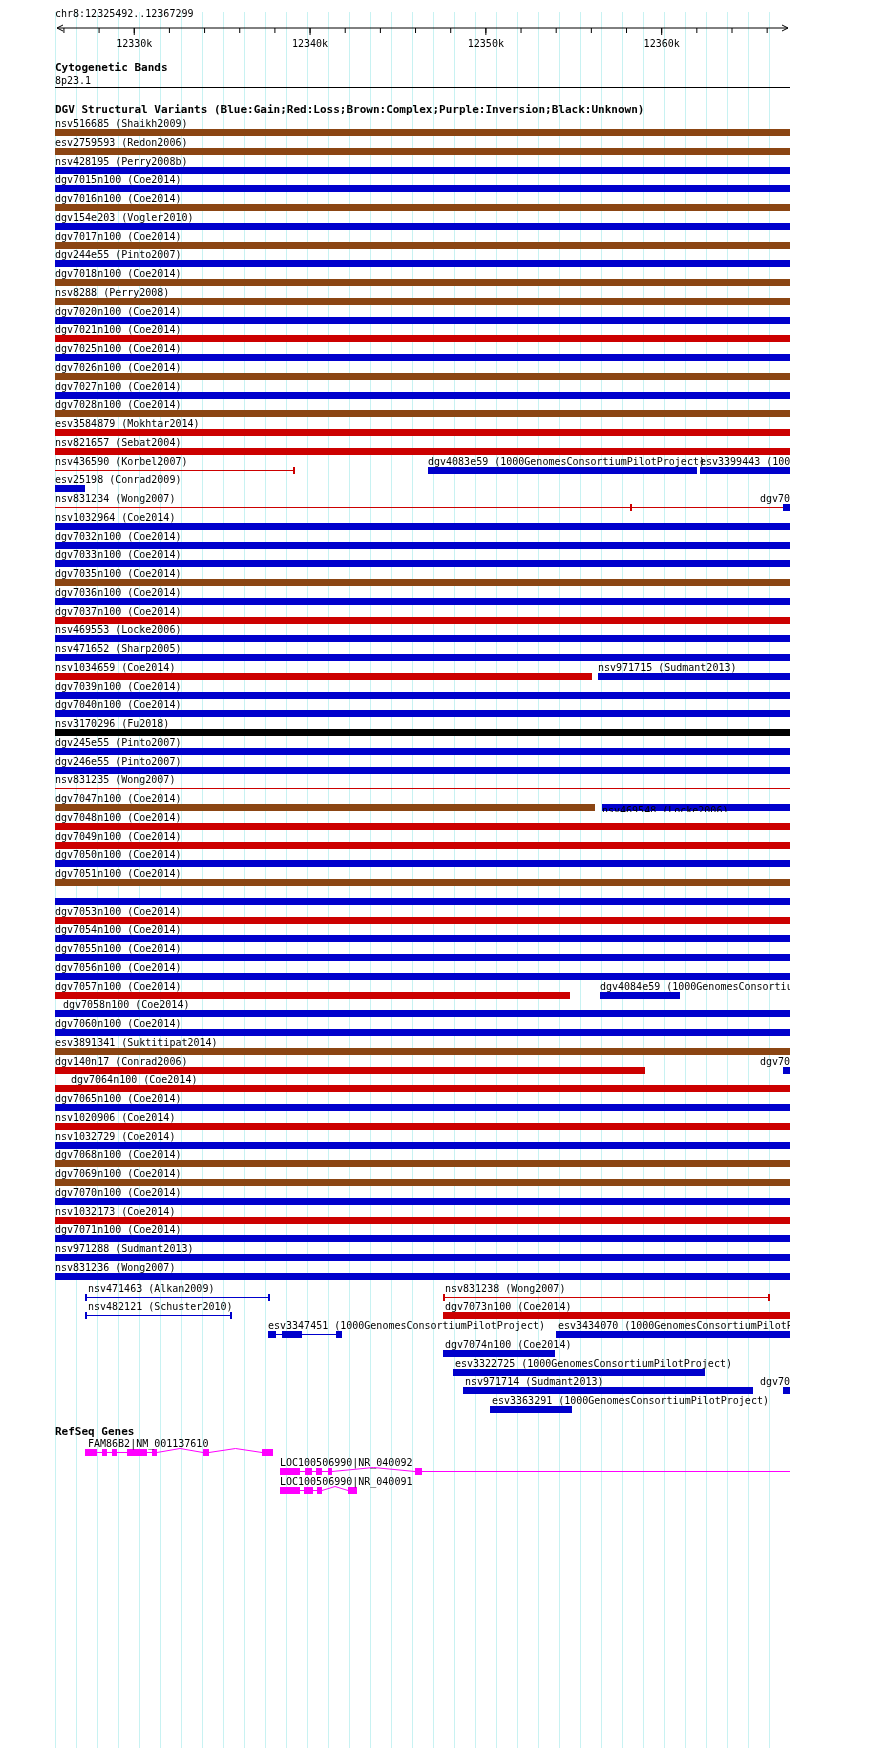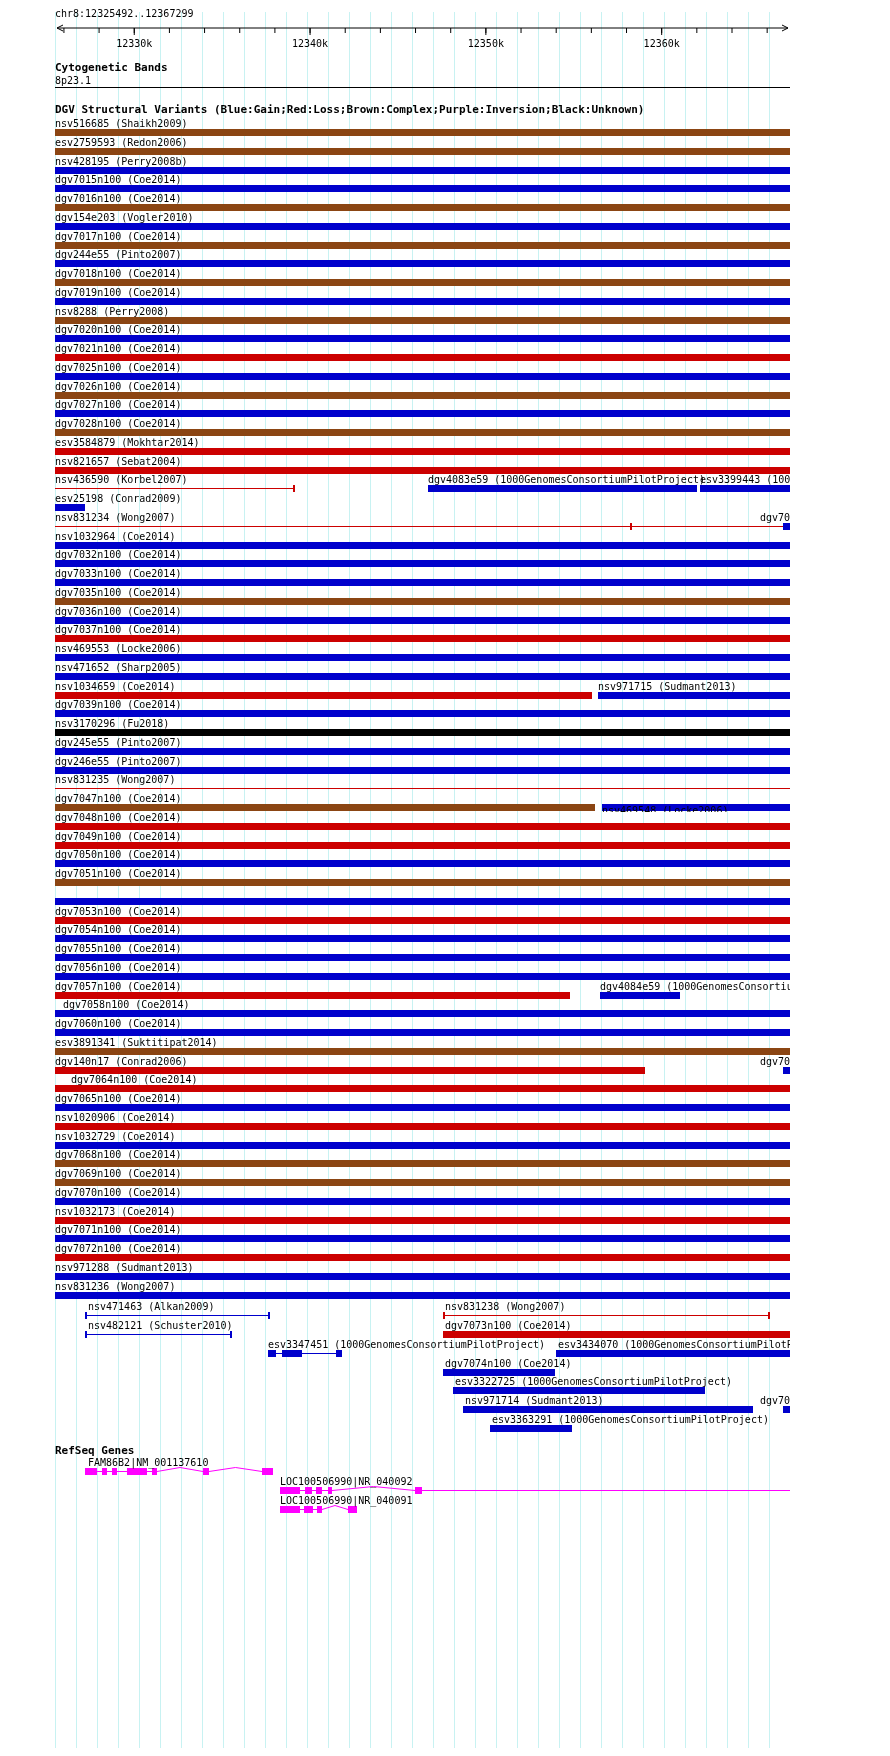--- a/index.html
+++ b/index.html
@@ -112,24 +112,20 @@
       </div>
       <div class="vrow">
         <div class="flabel" style="left: 0px;">dgv244e55 (Pinto2007)</div>
         <div class="fbar" style="left: 0px; width: 735px; background: rgb(0, 0, 204);"></div>
       </div>
       <div class="vrow">
         <div class="flabel" style="left: 0px;">dgv7018n100 (Coe2014)</div>
         <div class="fbar" style="left: 0px; width: 735px; background: rgb(139, 69, 19);"></div>
       </div>
       <div class="vrow">
-        <div class="flabel" style="left: 0px;">dgv7019n100 (Coe2014)</div>
-        <div class="fbar" style="left: 0px; width: 735px; background: rgb(0, 0, 204);"></div>
-      </div>
-      <div class="vrow">
         <div class="flabel" style="left: 0px;">nsv8288 (Perry2008)</div>
         <div class="fbar" style="left: 0px; width: 735px; background: rgb(139, 69, 19);"></div>
       </div>
       <div class="vrow">
         <div class="flabel" style="left: 0px;">dgv7020n100 (Coe2014)</div>
         <div class="fbar" style="left: 0px; width: 735px; background: rgb(0, 0, 204);"></div>
       </div>
       <div class="vrow">
         <div class="flabel" style="left: 0px;">dgv7021n100 (Coe2014)</div>
         <div class="fbar" style="left: 0px; width: 735px; background: rgb(204, 0, 0);"></div>
@@ -214,20 +210,24 @@
         <div class="flabel" style="left: 0px;">nsv1034659 (Coe2014)</div>
         <div class="fbar" style="left: 0px; width: 537px; background: rgb(204, 0, 0);"></div>
         <div class="flabel" style="left: 543px;">nsv971715 (Sudmant2013)</div>
         <div class="fbar" style="left: 543px; width: 192px; background: rgb(0, 0, 204);"></div>
       </div>
       <div class="vrow">
         <div class="flabel" style="left: 0px;">dgv7039n100 (Coe2014)</div>
         <div class="fbar" style="left: 0px; width: 735px; background: rgb(0, 0, 204);"></div>
       </div>
       <div class="vrow">
+        <div class="flabel" style="left: 0px;">dgv7040n100 (Coe2014)</div>
+        <div class="fbar" style="left: 0px; width: 735px; background: rgb(0, 0, 204);"></div>
+      </div>
+      <div class="vrow">
         <div class="flabel" style="left: 0px;">nsv3170296 (Fu2018)</div>
         <div class="fbar" style="left: 0px; width: 735px; background: rgb(0, 0, 0);"></div>
       </div>
       <div class="vrow">
         <div class="flabel" style="left: 0px;">dgv245e55 (Pinto2007)</div>
         <div class="fbar" style="left: 0px; width: 735px; background: rgb(0, 0, 204);"></div>
       </div>
       <div class="vrow">
         <div class="flabel" style="left: 0px;">dgv246e55 (Pinto2007)</div>
         <div class="fbar" style="left: 0px; width: 735px; background: rgb(0, 0, 204);"></div>
@@ -330,24 +330,20 @@
         <div class="flabel" style="left: 0px;">dgv7070n100 (Coe2014)</div>
         <div class="fbar" style="left: 0px; width: 735px; background: rgb(0, 0, 204);"></div>
       </div>
       <div class="vrow">
         <div class="flabel" style="left: 0px;">nsv1032173 (Coe2014)</div>
         <div class="fbar" style="left: 0px; width: 735px; background: rgb(204, 0, 0);"></div>
       </div>
       <div class="vrow">
         <div class="flabel" style="left: 0px;">dgv7071n100 (Coe2014)</div>
         <div class="fbar" style="left: 0px; width: 735px; background: rgb(0, 0, 204);"></div>
-      </div>
-      <div class="vrow">
-        <div class="flabel" style="left: 0px;">dgv7072n100 (Coe2014)</div>
-        <div class="fbar" style="left: 0px; width: 735px; background: rgb(204, 0, 0);"></div>
       </div>
       <div class="vrow">
         <div class="flabel" style="left: 0px;">nsv971288 (Sudmant2013)</div>
         <div class="fbar" style="left: 0px; width: 735px; background: rgb(0, 0, 204);"></div>
       </div>
       <div class="vrow">
         <div class="flabel" style="left: 0px;">nsv831236 (Wong2007)</div>
         <div class="fbar" style="left: 0px; width: 735px; background: rgb(0, 0, 204);"></div>
       </div>
     </div>

